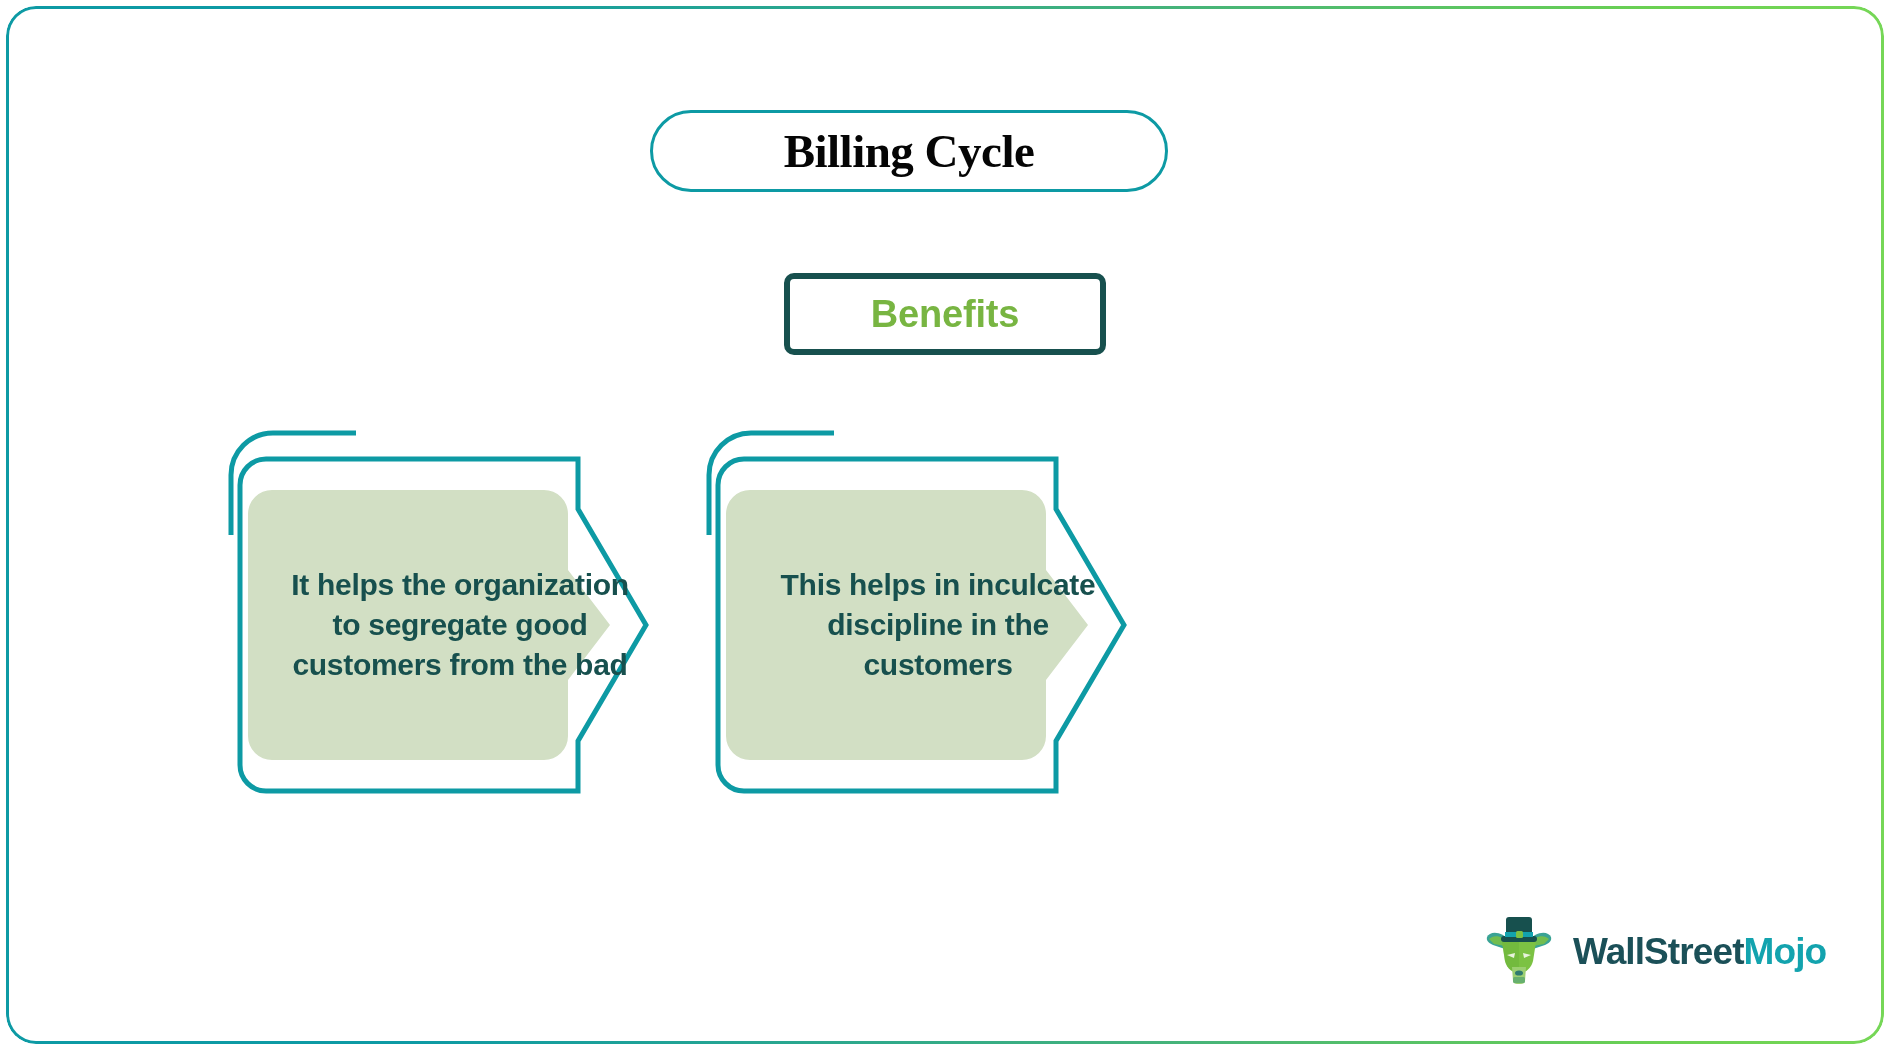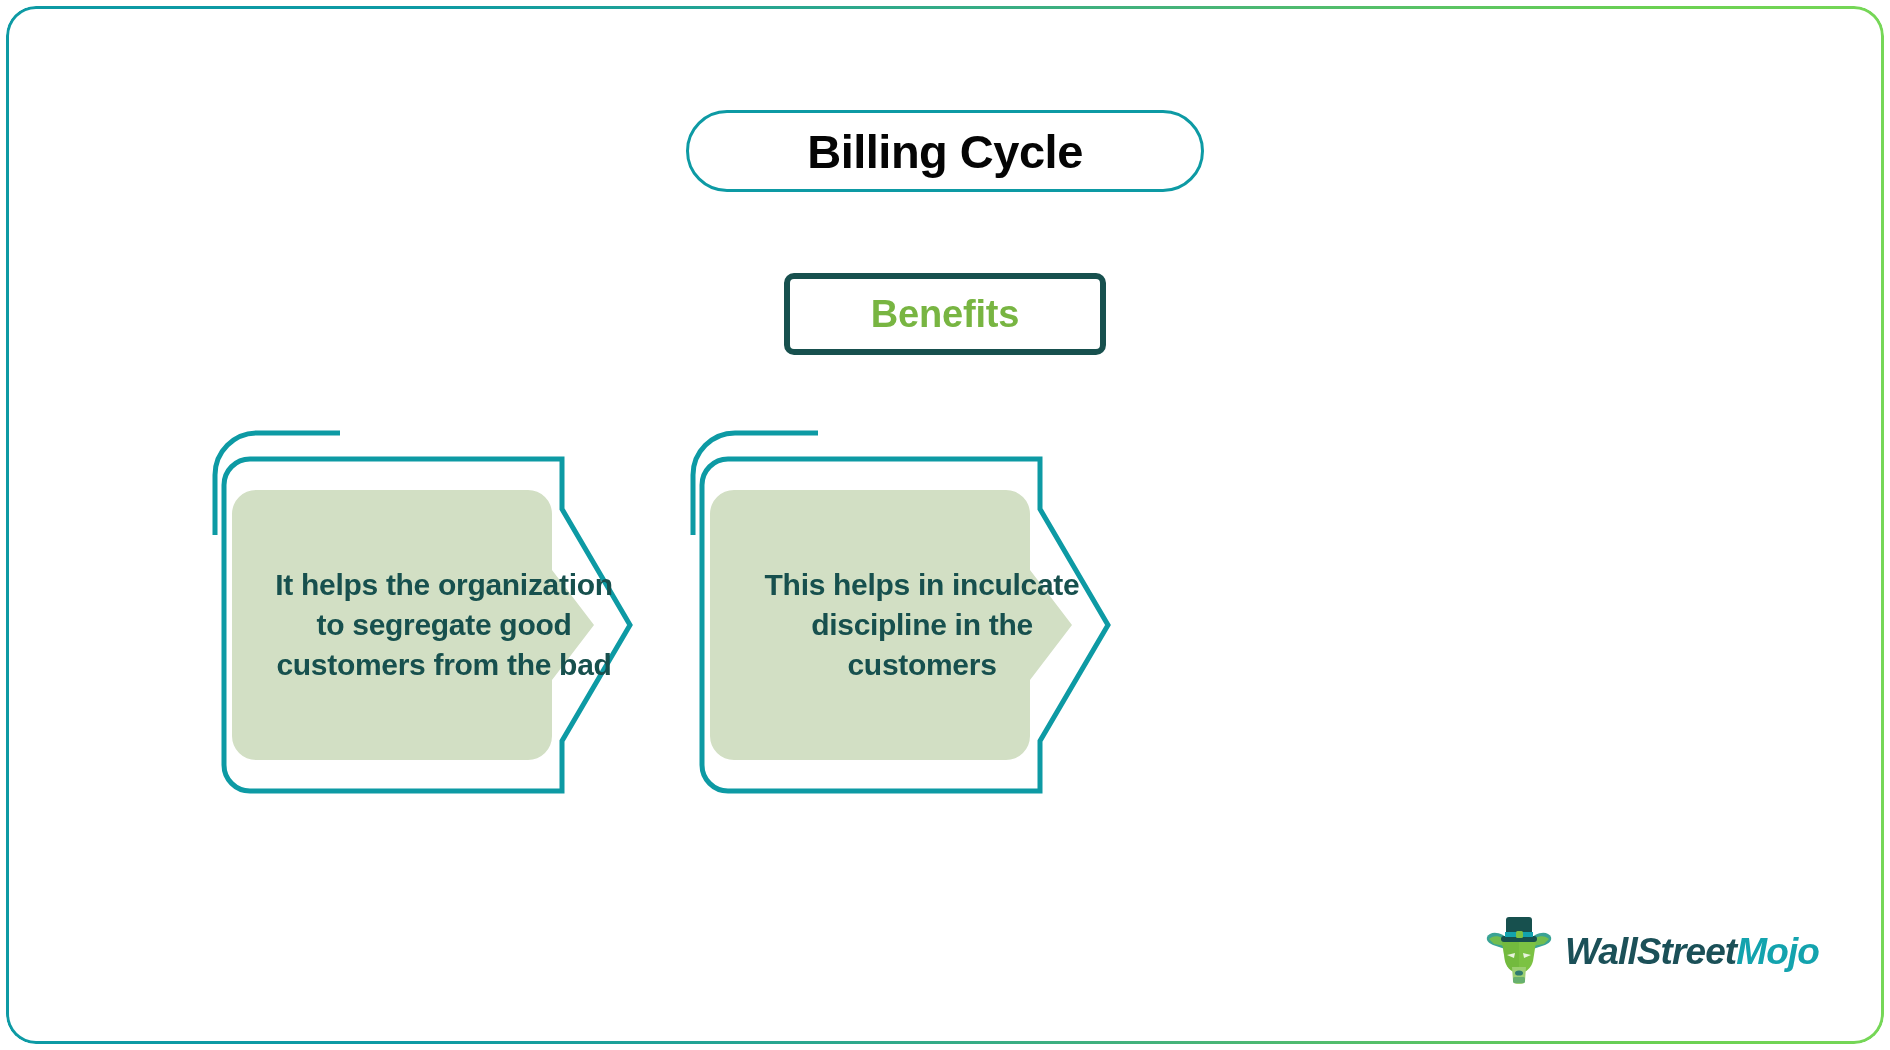--- a/index.html
+++ b/index.html
@@ -36,30 +36,31 @@
     mask:
       linear-gradient(#000 0 0) content-box,
       linear-gradient(#000 0 0);
     mask-composite: exclude;
     pointer-events: none;
   }
 
   
   #title-pill {
     position: absolute;
-    left: 686px;
+    left: 650px;
     top: 110px;
     width: 518px;
     height: 82px;
     border: 3px solid #0d9aa4;
     border-radius: 41px;
     background: #ffffff;
     display: flex;
     align-items: center;
     justify-content: center;
+    font-family: Liberation Serif, serif;
   }
   #title-pill .title-text {
     font-size: 47px;
     font-weight: 700;
     color: #050505;
     letter-spacing: -0.5px;
     line-height: 1;
   }
 
   
@@ -80,21 +81,21 @@
     font-size: 38px;
     font-weight: 700;
     color: #78b542;
     letter-spacing: -0.2px;
     line-height: 1;
   }
 
   
   #cards-row {
     position: absolute;
-    left: 0;
+    left: 16px;
     top: 415px;
     width: 1507px;
     height: 420px;
   }
 
   .card {
     position: absolute;
     top: 0;
     width: 480px;
     height: 420px;
@@ -132,22 +133,21 @@
 
   
   #logo {
     position: absolute;
     left: 1483px;
     top: 910px;
     width: 330px;
     height: 82px;
     display: flex;
     align-items: center;
-    gap: 10px;
-    font-style: italic;
+    gap: 18px;
   }
   #logo .logo-mark {
     width: 72px;
     height: 72px;
     flex: 0 0 72px;
   }
   #logo .logo-word {
     font-size: 37px;
     font-weight: 700;
     letter-spacing: -0.9px;

